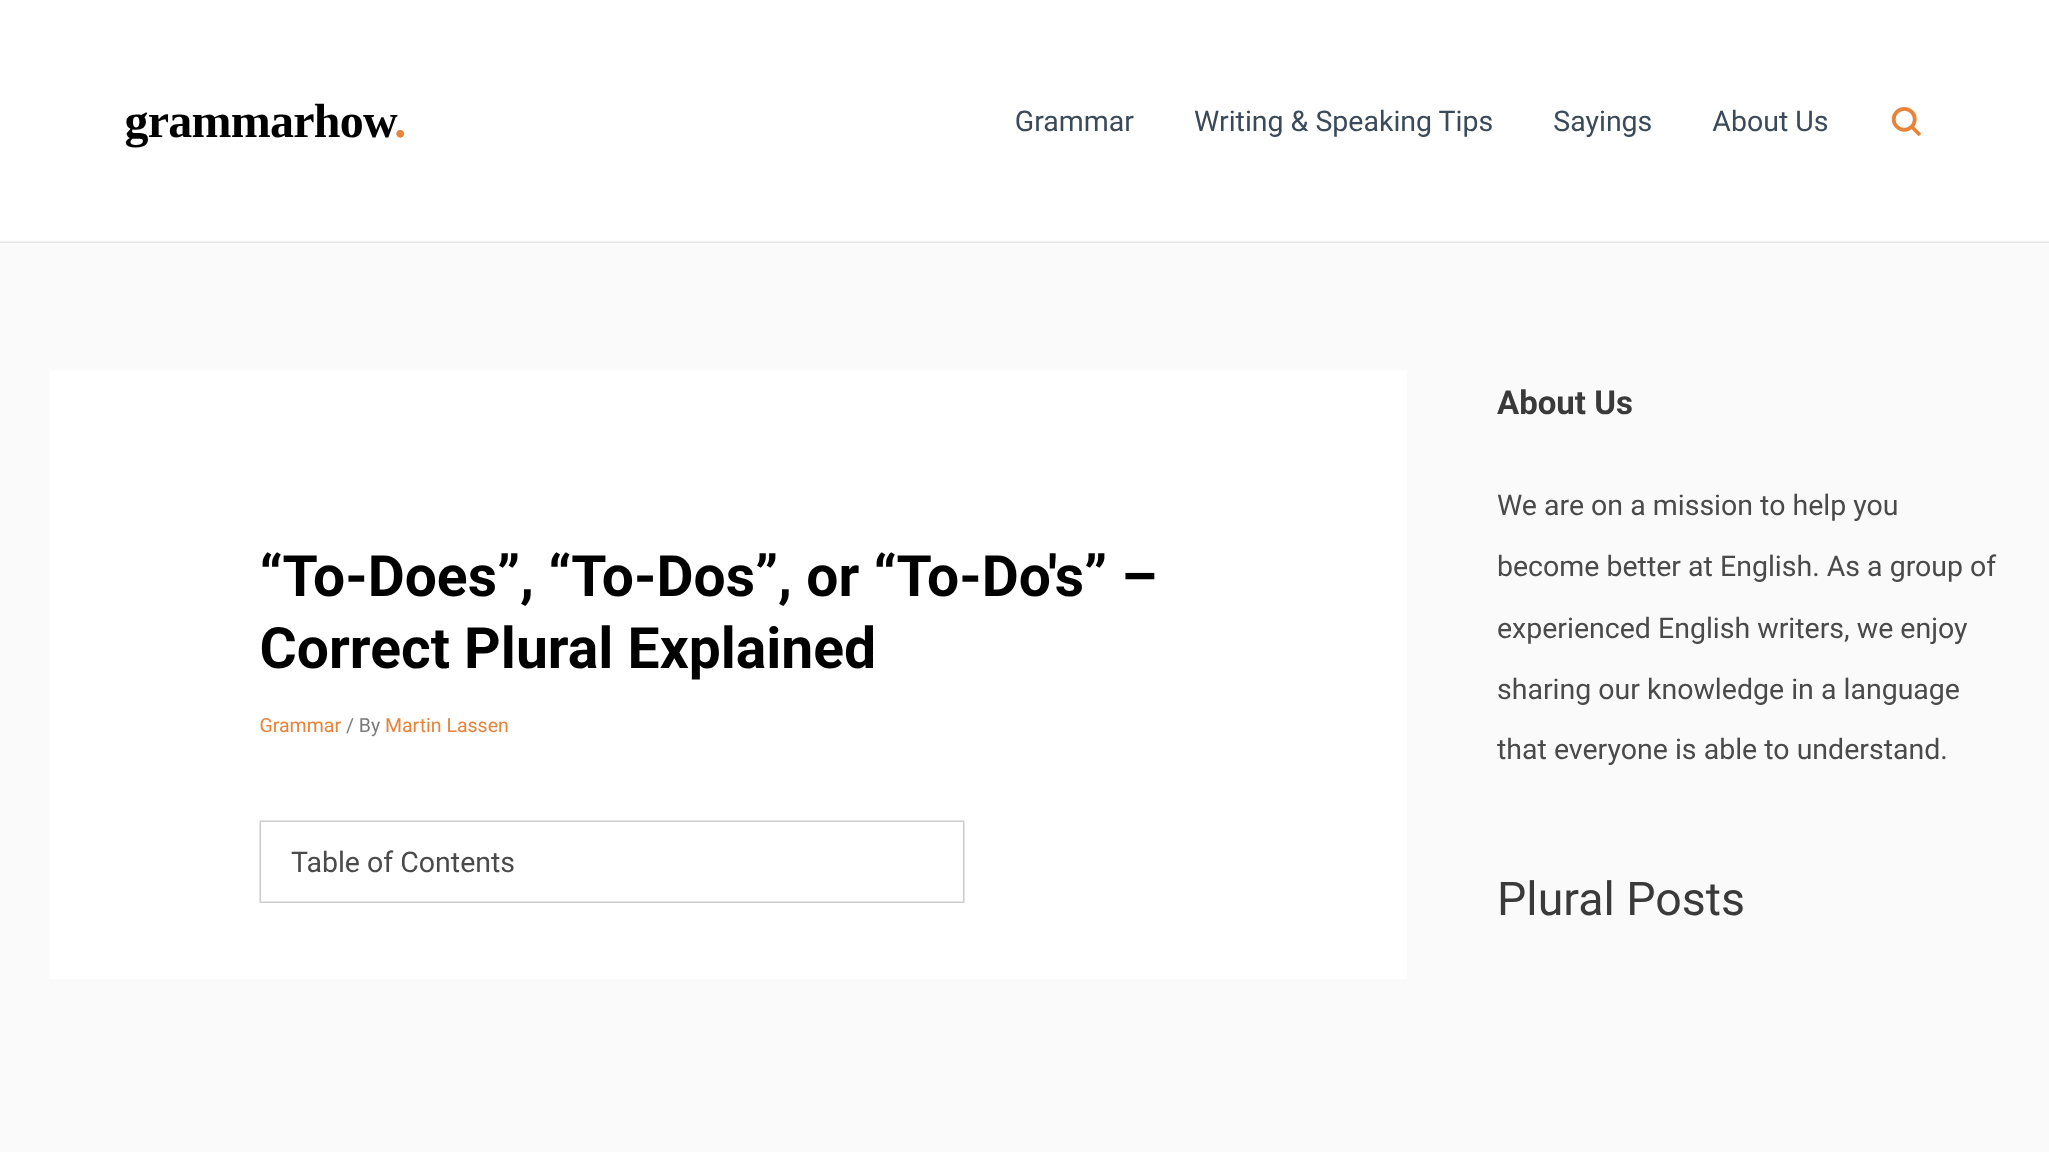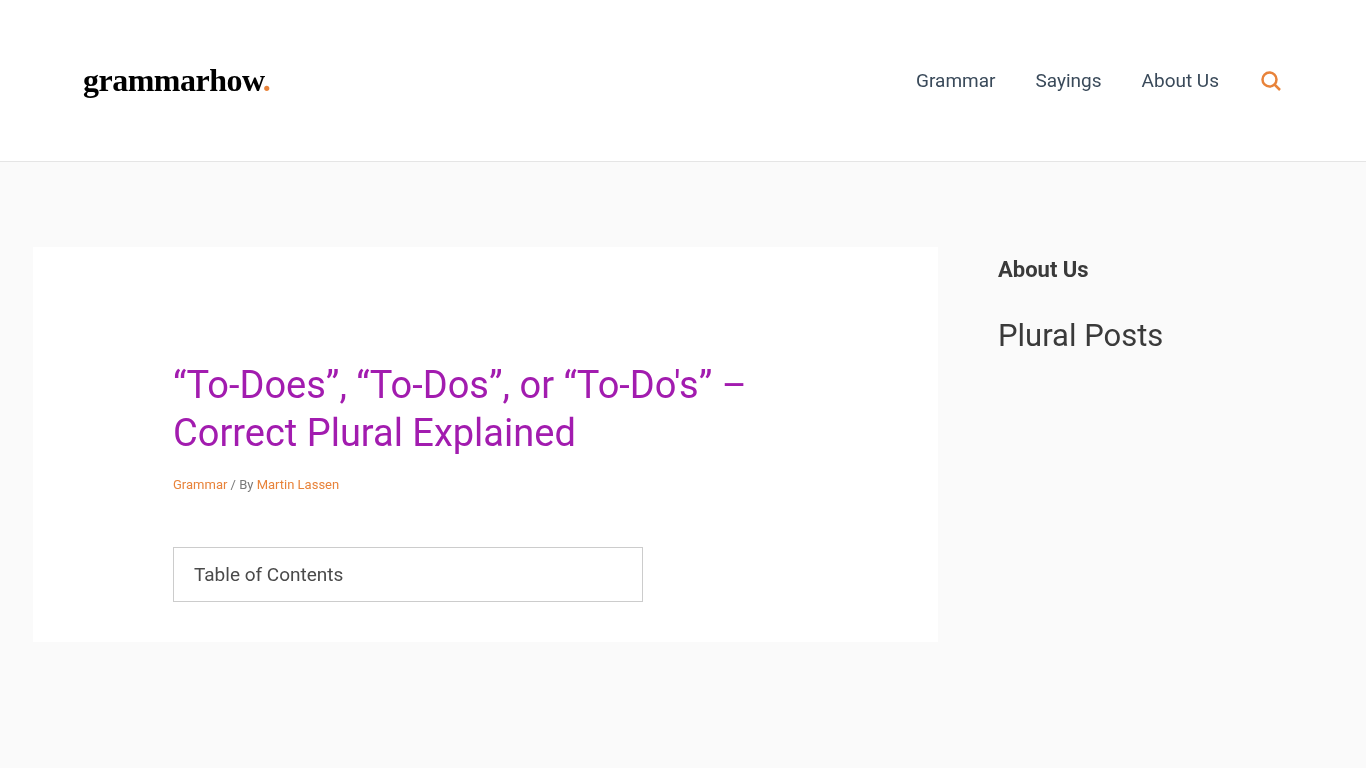--- a/index.html
+++ b/index.html
@@ -66,22 +66,22 @@
       padding: 85px 20px 0 20px;
     }
     .main-content {
       flex: 1;
       background: #fff;
       padding: 115px 140px 40px 140px;
       max-width: 948px;
     }
     .article-title {
       font-size: 38px;
-      font-weight: 400;
-      color: #a21caf;
+      font-weight: 700;
+      color: #000000;
       line-height: 1.25;
       margin-bottom: 20px;
     }
     .article-meta {
       font-size: 13px;
       margin-bottom: 55px;
     }
     .article-meta .category {
       color: #e8833a;
       cursor: pointer;
@@ -140,20 +140,21 @@
 </head>
 <body>
 
 <div class="header">
   <div class="header-inner">
     <div class="logo">
       <span>grammarhow</span><span class="dot">.</span>
     </div>
     <nav class="nav">
       <a class="nav-item">Grammar</a>
+      <a class="nav-item">Writing &amp; Speaking Tips</a>
       <a class="nav-item">Sayings</a>
       <a class="nav-item">About Us</a>
       <span class="search-icon">
         <svg viewBox="0 0 24 24" fill="none" stroke="currentColor" stroke-width="2.5">
           <circle cx="10.5" cy="10.5" r="7"></circle>
           <line x1="21" y1="21" x2="15.5" y2="15.5"></line>
         </svg>
       </span>
     </nav>
   </div>
@@ -165,15 +166,16 @@
     <div class="article-meta">
       <span class="category">Grammar</span><span class="separator"> / By </span><span class="author">Martin Lassen</span>
     </div>
     <div class="toc-box">
       <span class="toc-title">Table of Contents</span>
     </div>
   </article>
 
   <aside class="sidebar">
     <h2 class="sidebar-heading">About Us</h2>
+    <p class="sidebar-text">We are on a mission to help you become better at English. As a group of experienced English writers, we enjoy sharing our knowledge in a language that everyone is able to understand.</p>
     <h2 class="sidebar-heading recent">Plural Posts</h2>
   </aside>
 </div>
 
 </body></html>

